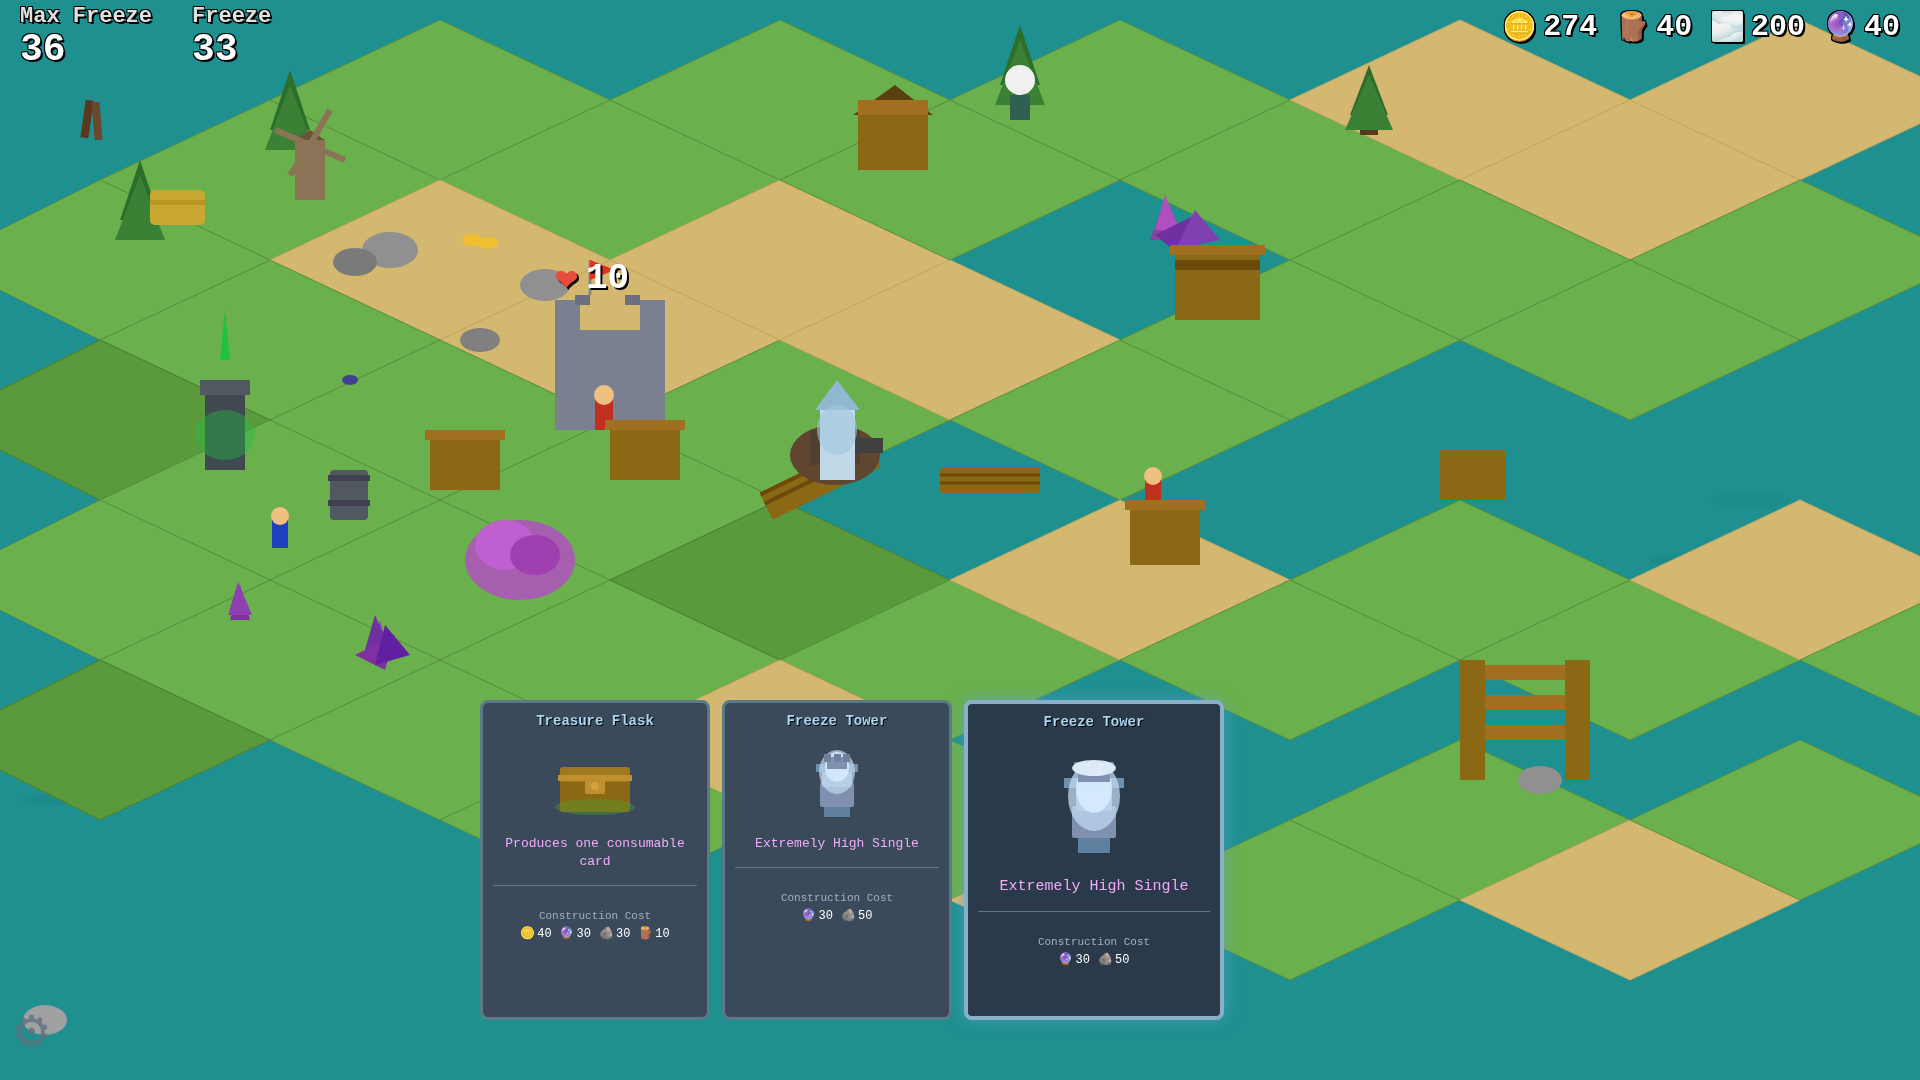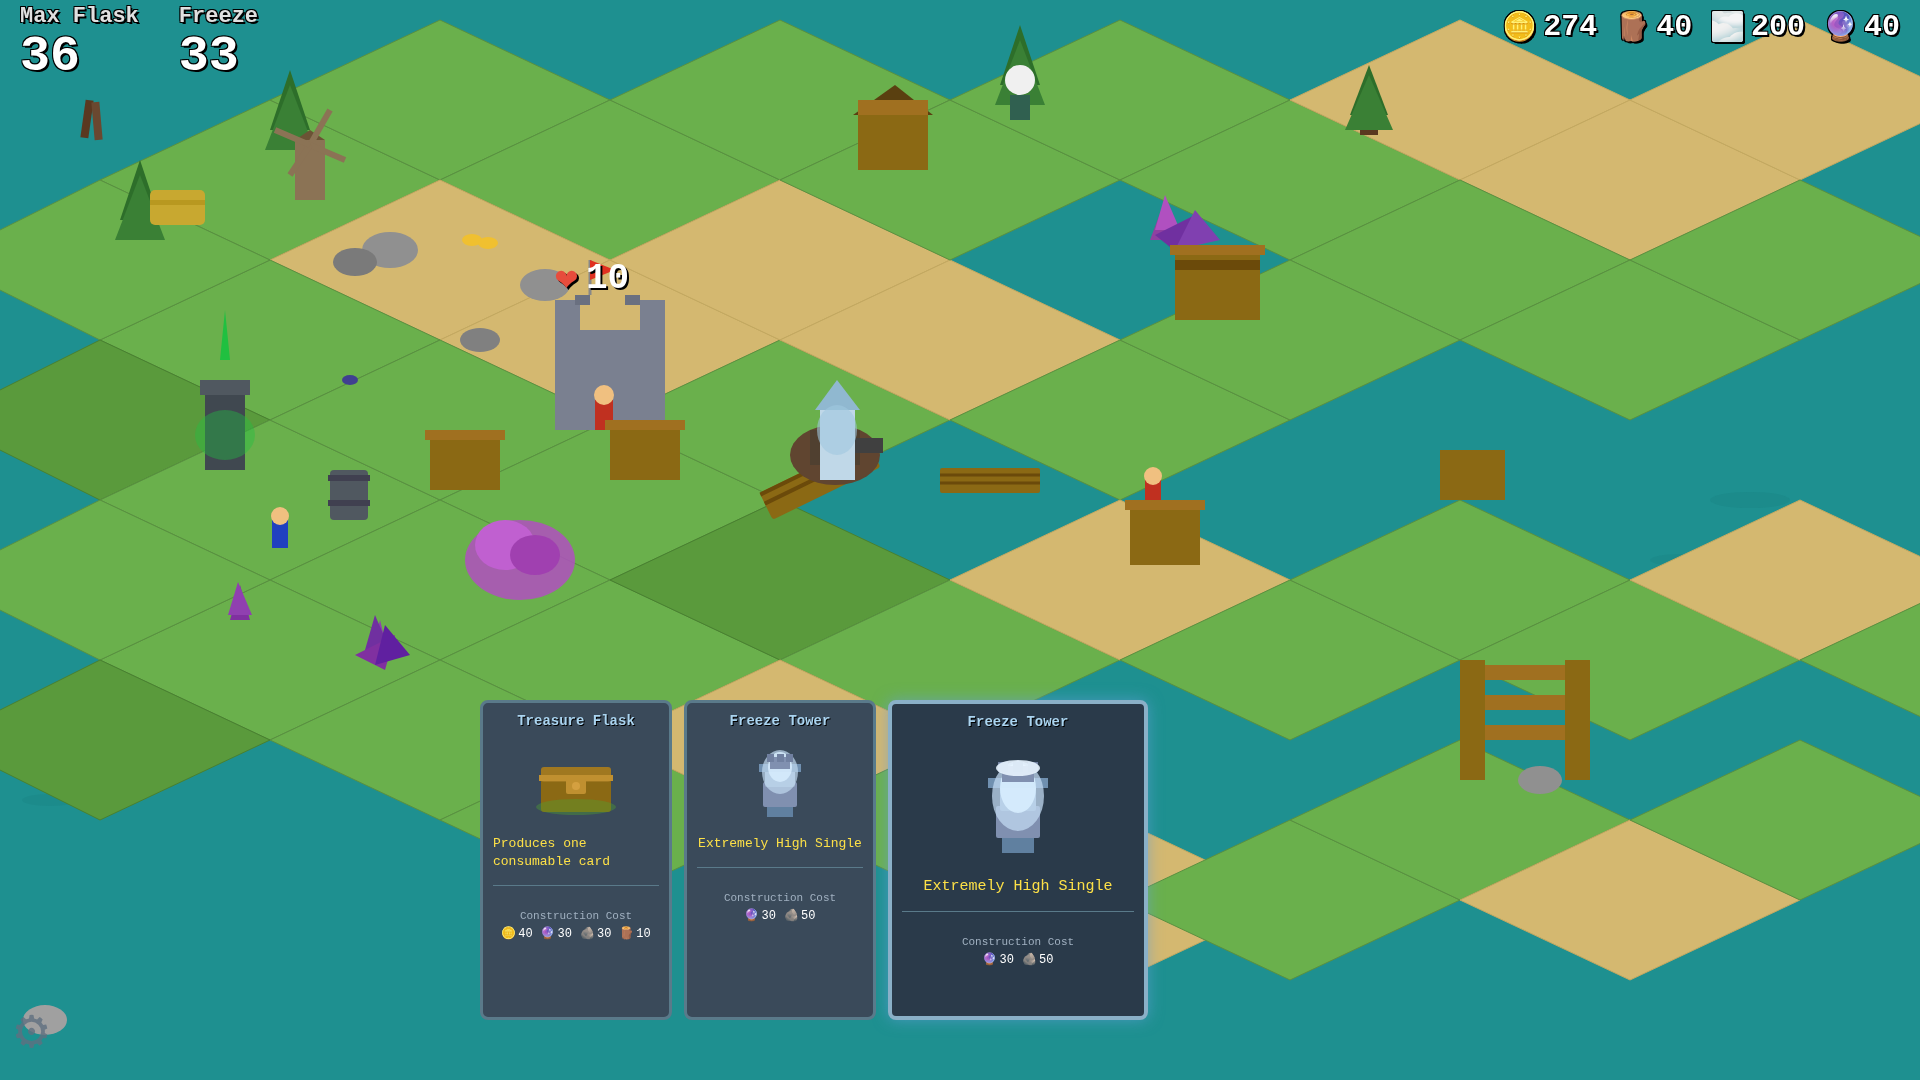--- a/index.html
+++ b/index.html
@@ -46,21 +46,21 @@
       flex-direction: column;
       line-height: 1.1;
     }
 
     .turn-label {
       font-size: 22px;
       color: #e0e0e0;
     }
 
     .turn-value {
-      font-size: 50px;
+      font-size: 38px;
       color: white;
     }
 
     
     #resources-hud {
       position: absolute;
       top: 10px;
       right: 20px;
       display: flex;
       align-items: center;
@@ -105,21 +105,21 @@
     #card-panel {
       position: absolute;
       bottom: 60px;
       left: 480px;
       display: flex;
       gap: 12px;
       z-index: 20;
     }
 
     .card {
-      width: 192px;
+      width: 230px;
       background: #3a4a5a;
       border: 3px solid #5a7a8a;
       border-radius: 8px;
       padding: 10px;
       color: white;
       font-size: 13px;
       cursor: pointer;
       position: relative;
       display: flex;
       flex-direction: column;
@@ -147,22 +147,23 @@
       height: 80px;
       margin: 5px auto;
       position: relative;
       display: flex;
       align-items: center;
       justify-content: center;
     }
 
     .card-description {
       font-size: 13px;
+      text-align: center;
       margin: 8px 0;
-      color: #fde047;
+      color: #f0abfc;
       line-height: 1.4;
     }
 
     .construction-cost-label {
       font-size: 11px;
       color: #a0b0c0;
       margin-top: 18px;
     }
 
     .cost-items {
@@ -412,21 +413,21 @@
 
     <ellipse cx="585" cy="780" rx="20" ry="15" fill="#d4b06a" opacity="0.7"></ellipse>
 
     <ellipse cx="45" cy="1020" rx="22" ry="15" fill="#a0a0a0"></ellipse>
 
   </svg>
 
   <div id="hud-top">
     <div id="turns-info">
       <div class="turn-block">
-        <span class="turn-label">Max Flask</span>
+        <span class="turn-label">Max Freeze</span>
         <span class="turn-value">36</span>
       </div>
       <div class="turn-block">
         <span class="turn-label">Freeze</span>
         <span class="turn-value">33</span>
       </div>
     </div>
   </div>
 
   <div id="resources-hud">

